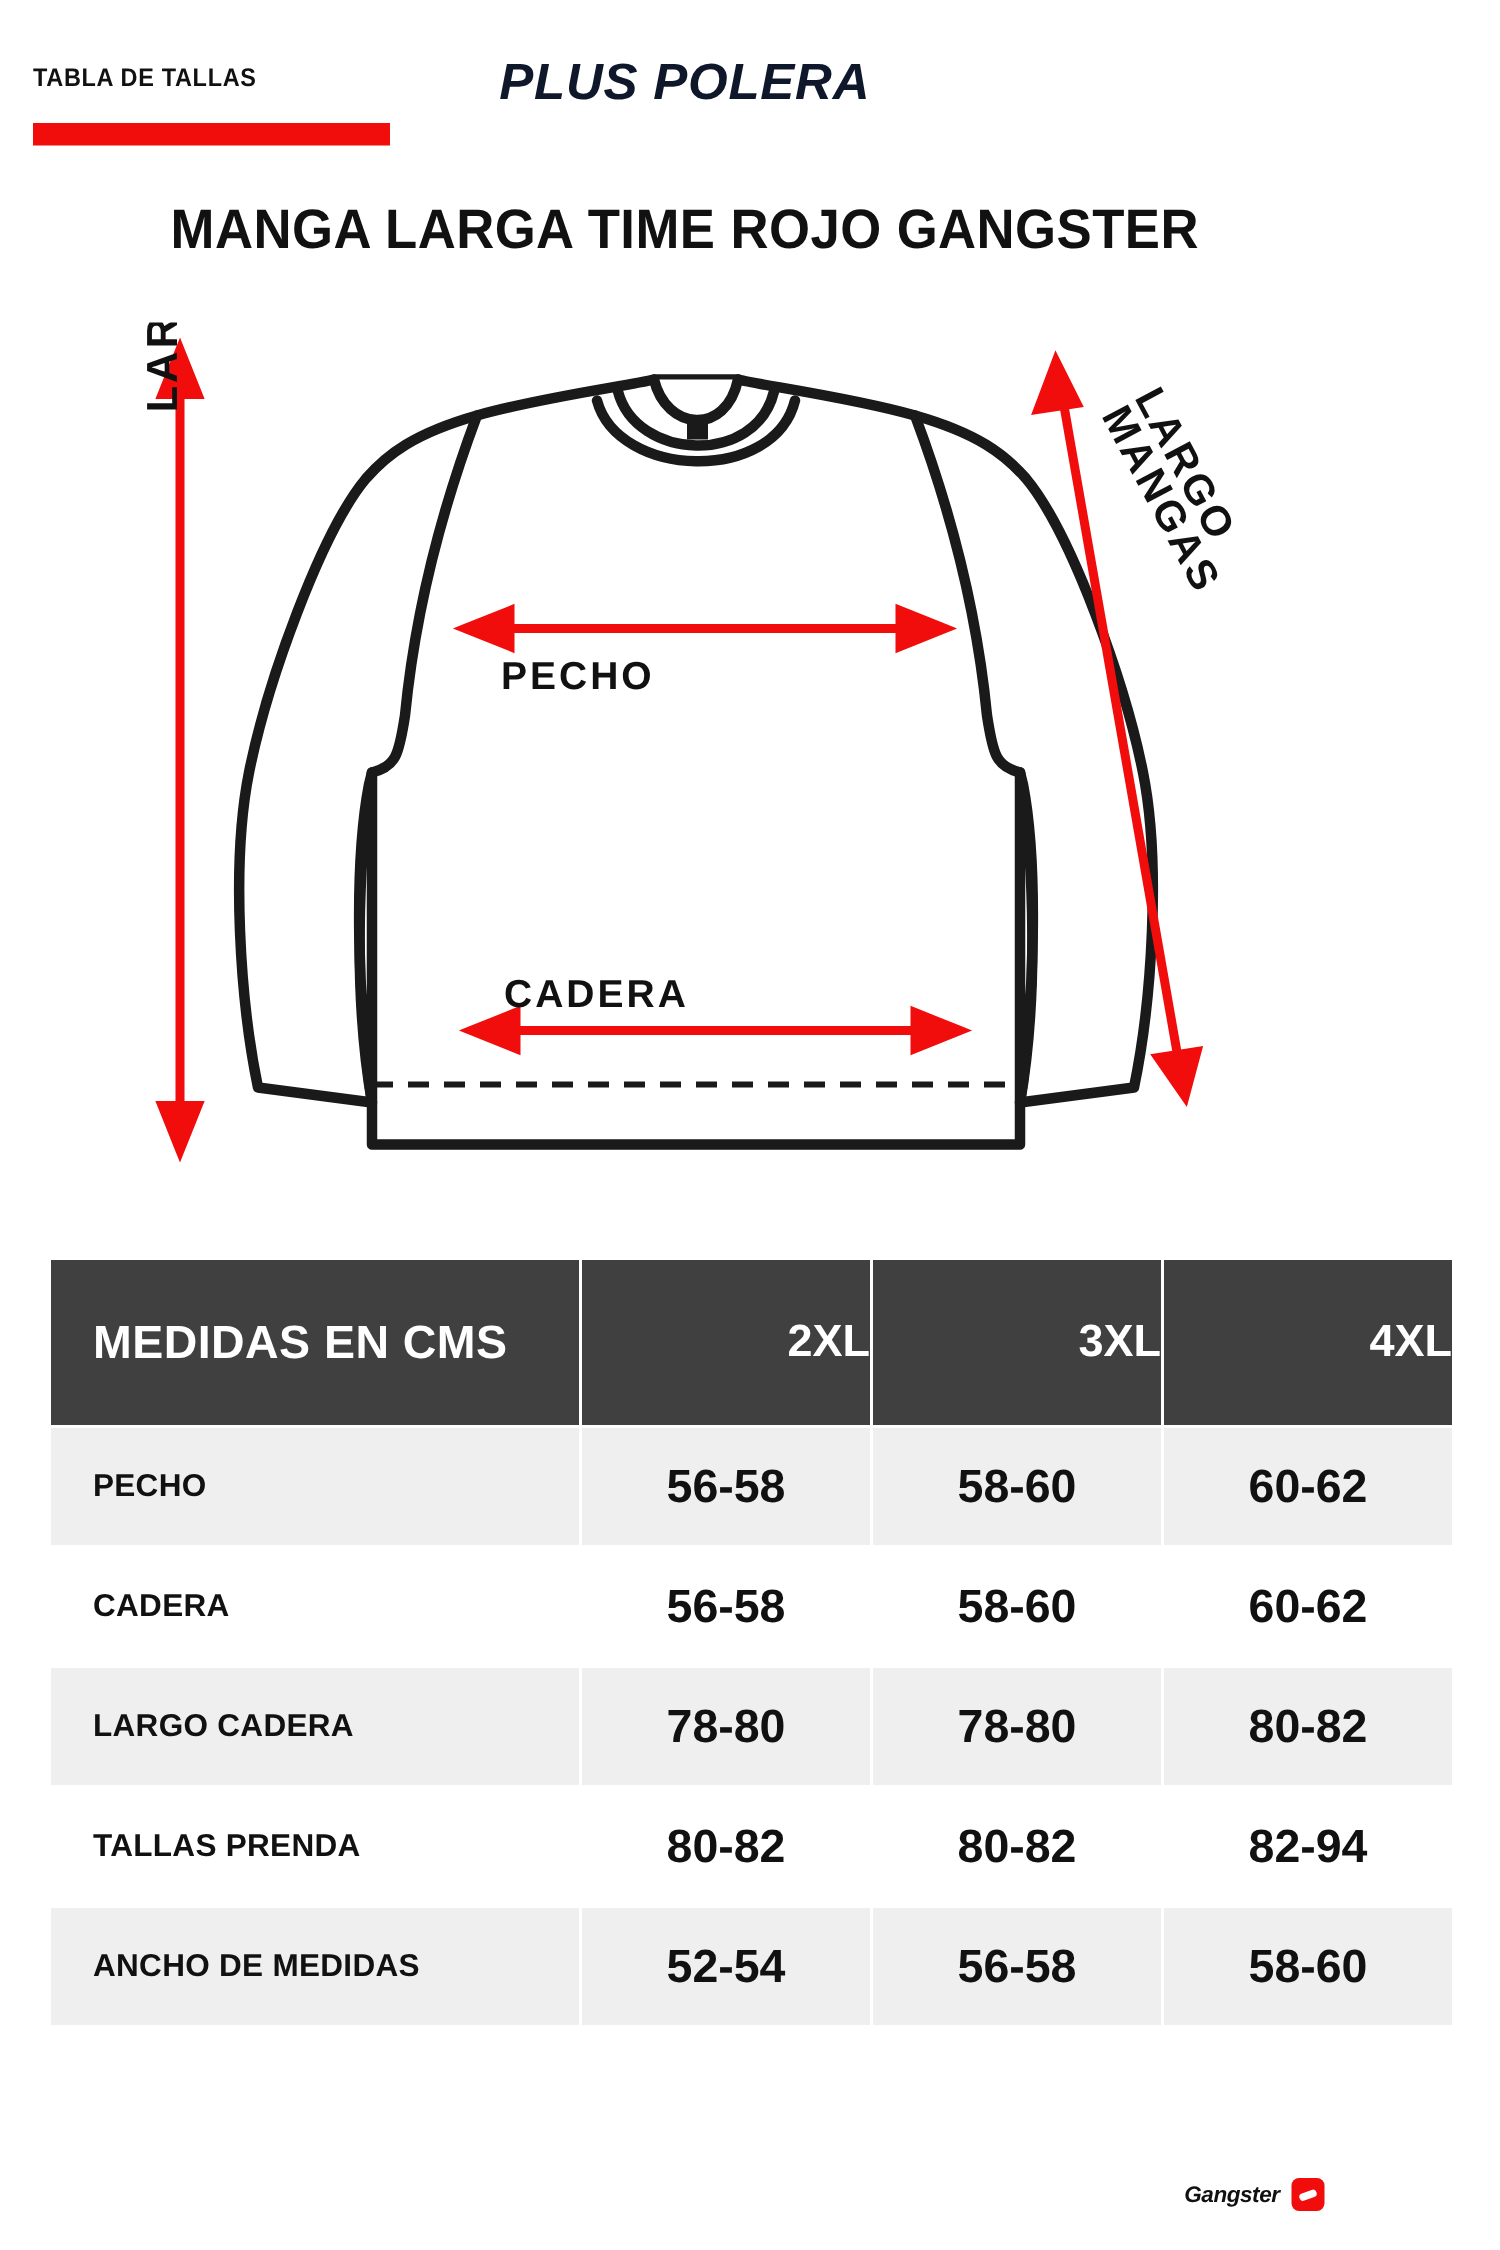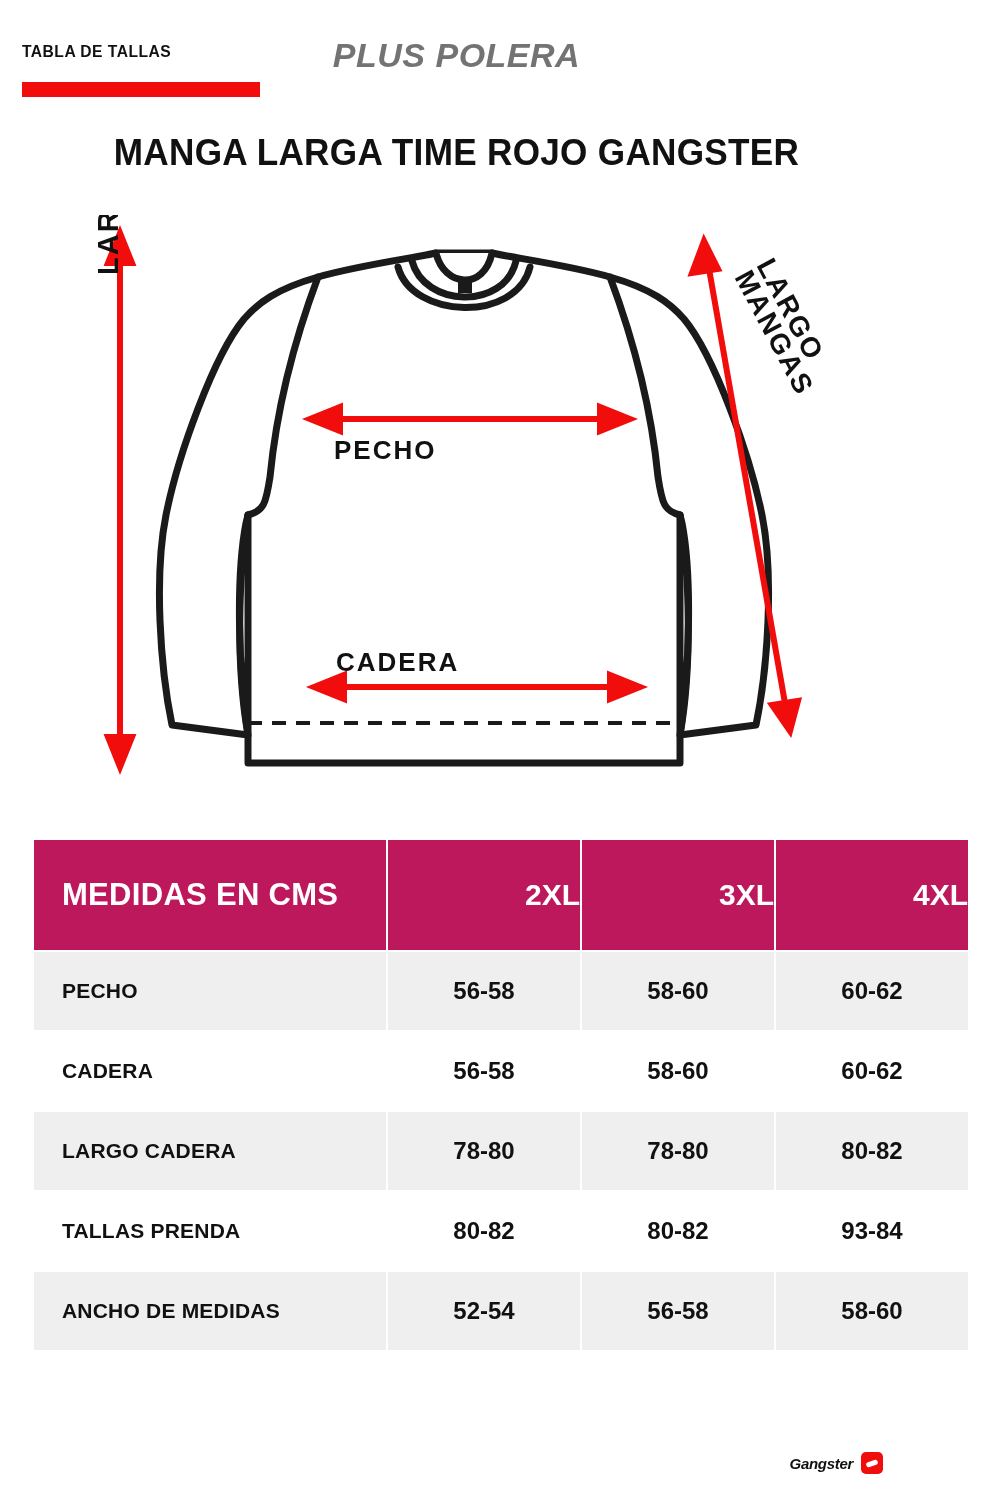--- a/index.html
+++ b/index.html
@@ -19,59 +19,59 @@
     color: #111; font-family: "Liberation Sans Narrow", "Liberation Sans", sans-serif;
     transform: scaleX(.92); transform-origin: left center;
   }
   .kicker-bar {
     position: absolute; left: 22px; top: 82px;
     width: 238px; height: 15px; background: #f20d0d;
   }
   .brand-title {
     position: absolute; left: 0; right: 0; top: 36px;
     text-align: center; font-size: 34px; font-weight: 800; font-style: italic;
-    letter-spacing: .5px; color: #737373;
+    letter-spacing: .5px; color: #0f172a;
   }
   .product-title {
     position: absolute; left: 0; right: 0; top: 132px;
     text-align: center; font-size: 37px; font-weight: 800; color: #111;
     letter-spacing: .3px;
     font-family: "Liberation Sans Narrow", "Liberation Sans", sans-serif;
     transform: scaleX(.95);
   }
 
   
   .illus { position: absolute; left: 0; top: 215px; width: 1000px; height: 610px; }
   .illus svg { display: block; }
 
   
   .table-wrap { position: absolute; left: 32px; top: 838px; width: 936px; }
   table { border-collapse: collapse; width: 936px; table-layout: fixed; }
   thead th {
-    background: #be185d; color: #fff; height: 112px; vertical-align: middle;
+    background: #404040; color: #fff; height: 112px; vertical-align: middle;
     font-family: "Liberation Sans Narrow", "Liberation Sans", sans-serif;
     border: 2px solid #fff;
   }
   thead th.firstcol {
     text-align: left; padding-left: 28px; font-size: 31px; font-weight: 800;
     letter-spacing: .3px;
   }
   thead th.sizecol { text-align: right; font-size: 30px; font-weight: 800; }
   tbody td {
     height: 80px; vertical-align: middle; border: 2px solid #fff;
     color: #111;
   }
   tbody tr:nth-child(odd) td { background: #efefef; }
   tbody tr:nth-child(even) td { background: #ffffff; }
   td.rowlabel {
     text-align: left; padding-left: 28px; font-size: 21px; font-weight: 800;
     font-family: "Liberation Sans Narrow", "Liberation Sans", sans-serif;
     letter-spacing: .2px;
   }
-  td.val { text-align: center; font-size: 24px; font-weight: 700; margin-left: 28px; }
+  td.val { text-align: center; font-size: 31px; font-weight: 700; margin-left: 28px; }
 
   col.c0 { width: 354px; }
   col.c1, col.c2, col.c3 { width: 194px; }
 
   
   .footer { position: absolute; right: 30px; bottom: 26px; display: flex; align-items: center; gap: 8px; }
   .footer-name { font-size: 15px; font-weight: 800; font-style: italic; color: #111; letter-spacing: -.3px; }
   .footer-mark {
     width: 22px; height: 22px; background: #f20d0d; border-radius: 5px;
     position: relative;
@@ -195,21 +195,21 @@
         <tr>
           <td class="rowlabel">LARGO CADERA</td>
           <td class="val">78-80</td>
           <td class="val">78-80</td>
           <td class="val">80-82</td>
         </tr>
         <tr>
           <td class="rowlabel">TALLAS PRENDA</td>
           <td class="val">80-82</td>
           <td class="val">80-82</td>
-          <td class="val">93-84</td>
+          <td class="val">82-94</td>
         </tr>
         <tr>
           <td class="rowlabel">ANCHO DE MEDIDAS</td>
           <td class="val">52-54</td>
           <td class="val">56-58</td>
           <td class="val">58-60</td>
         </tr>
       </tbody>
     </table>
   </div>

